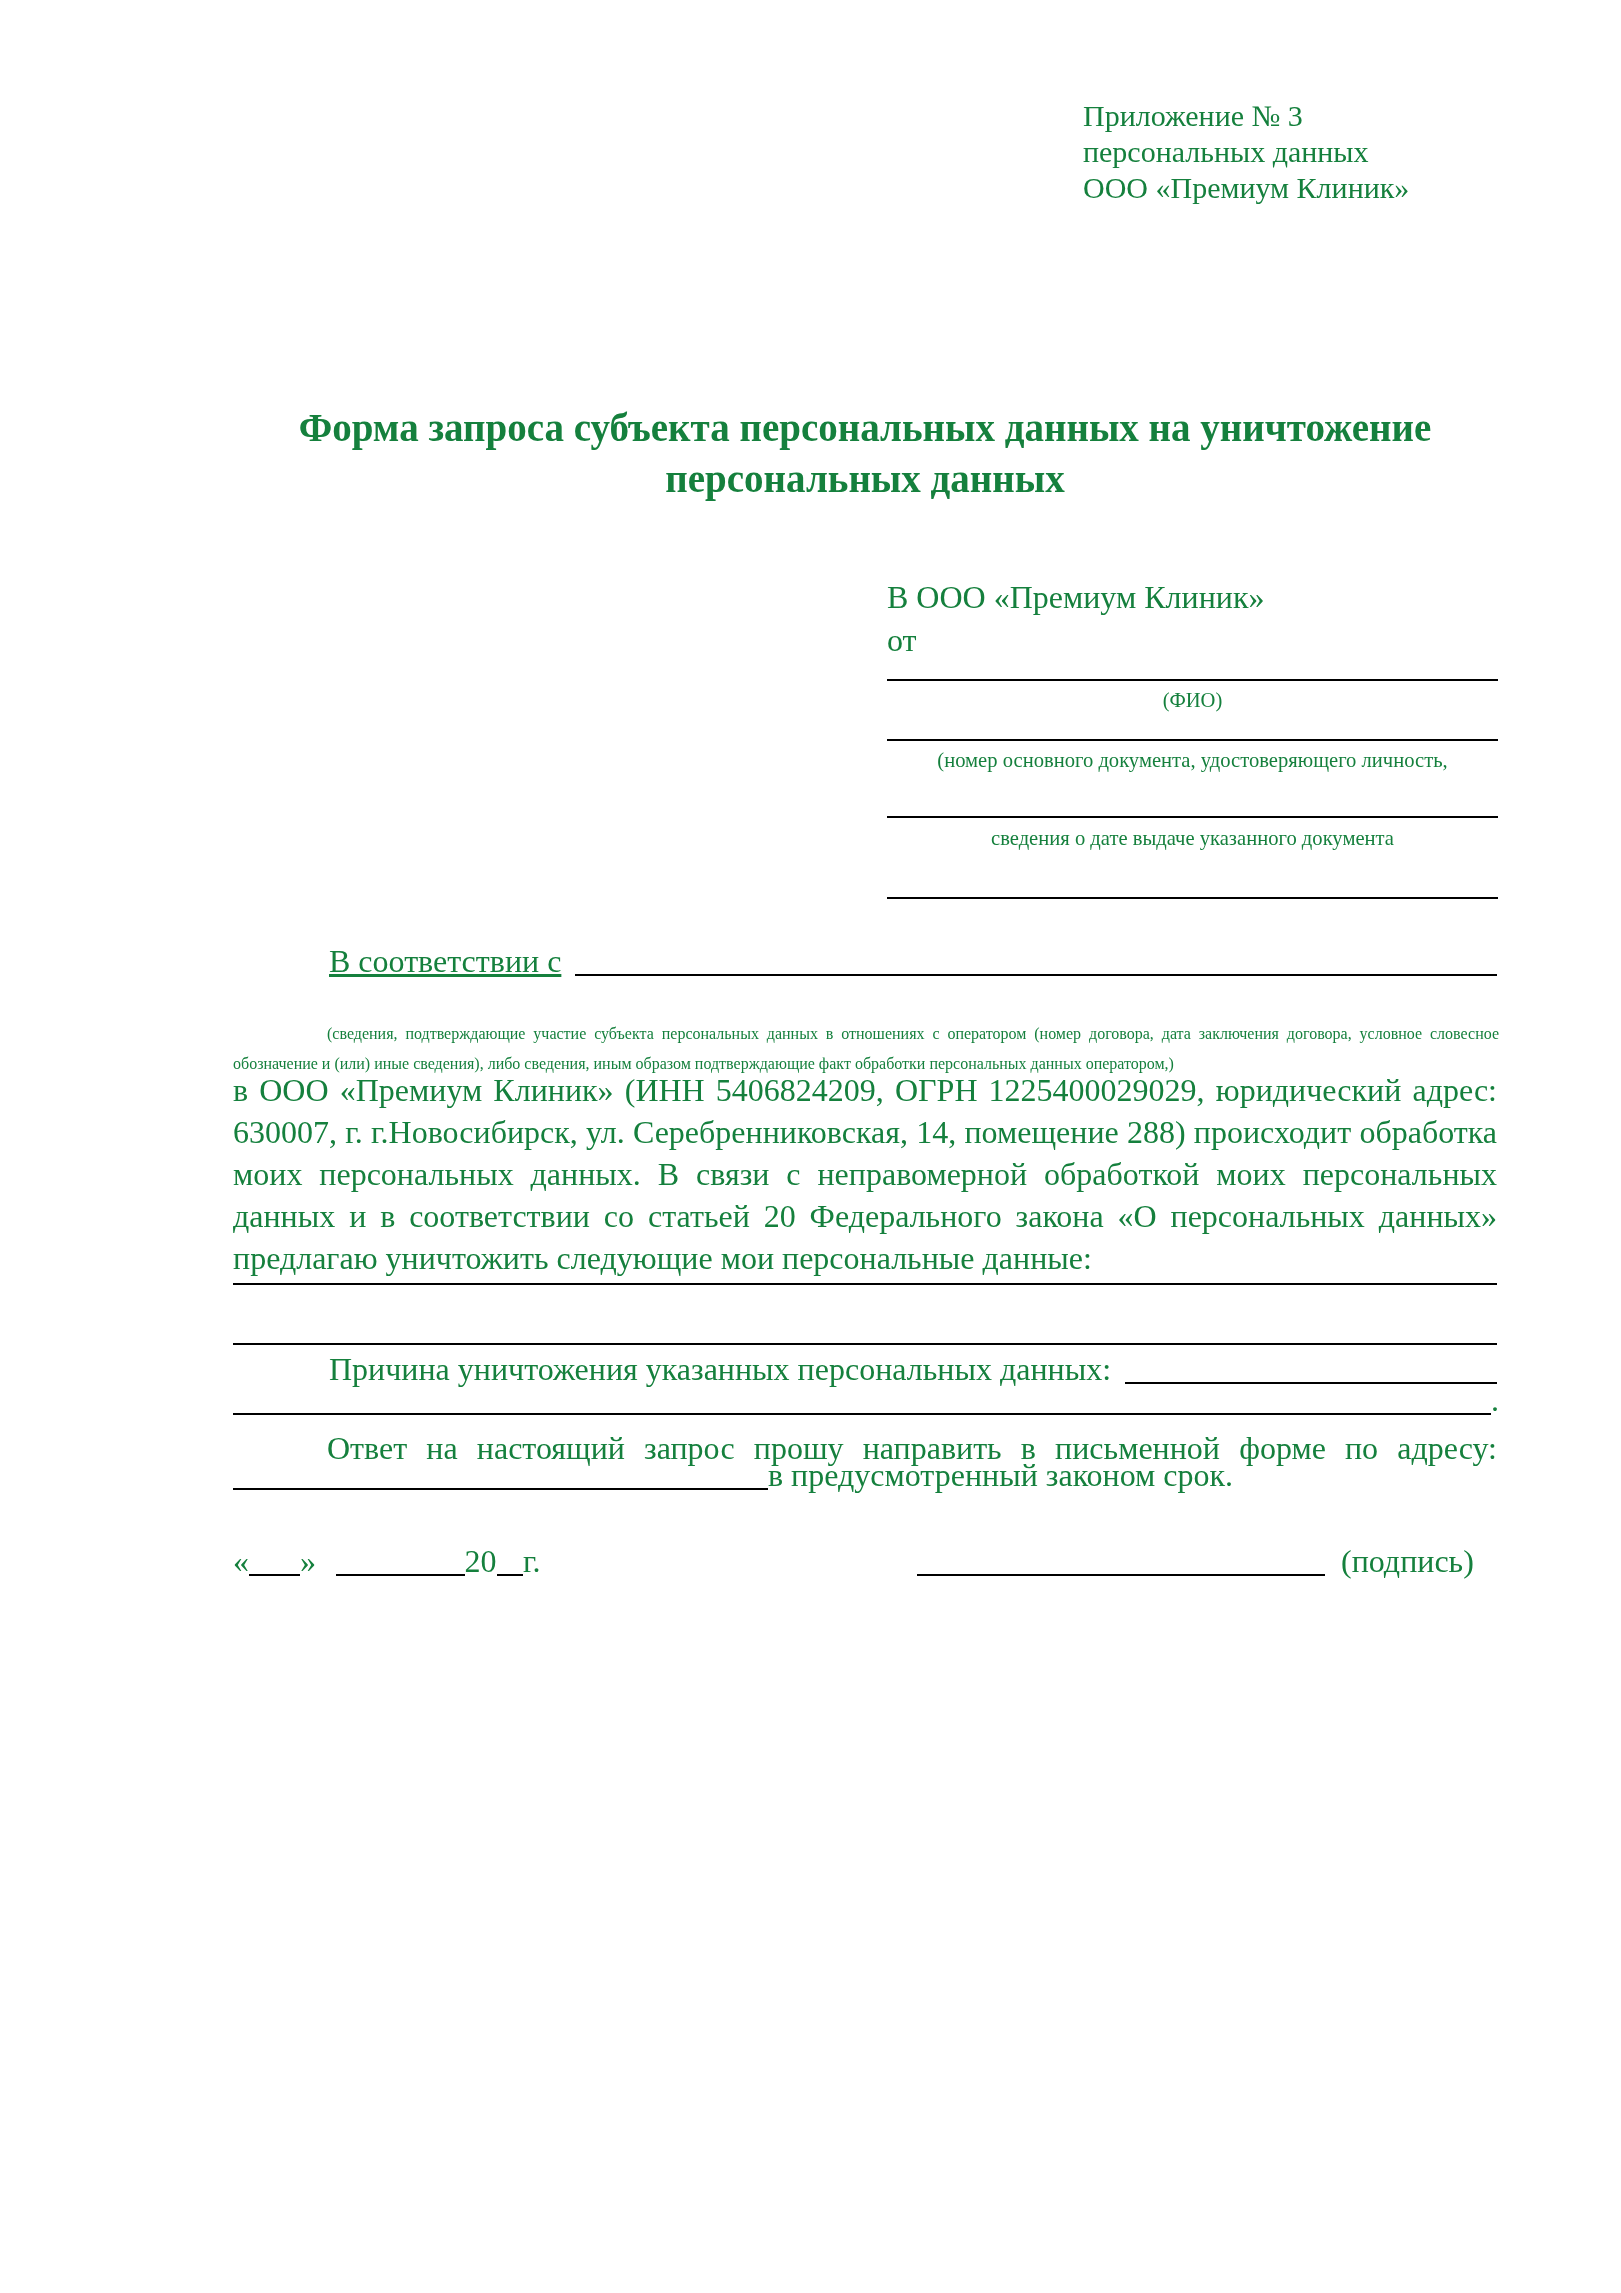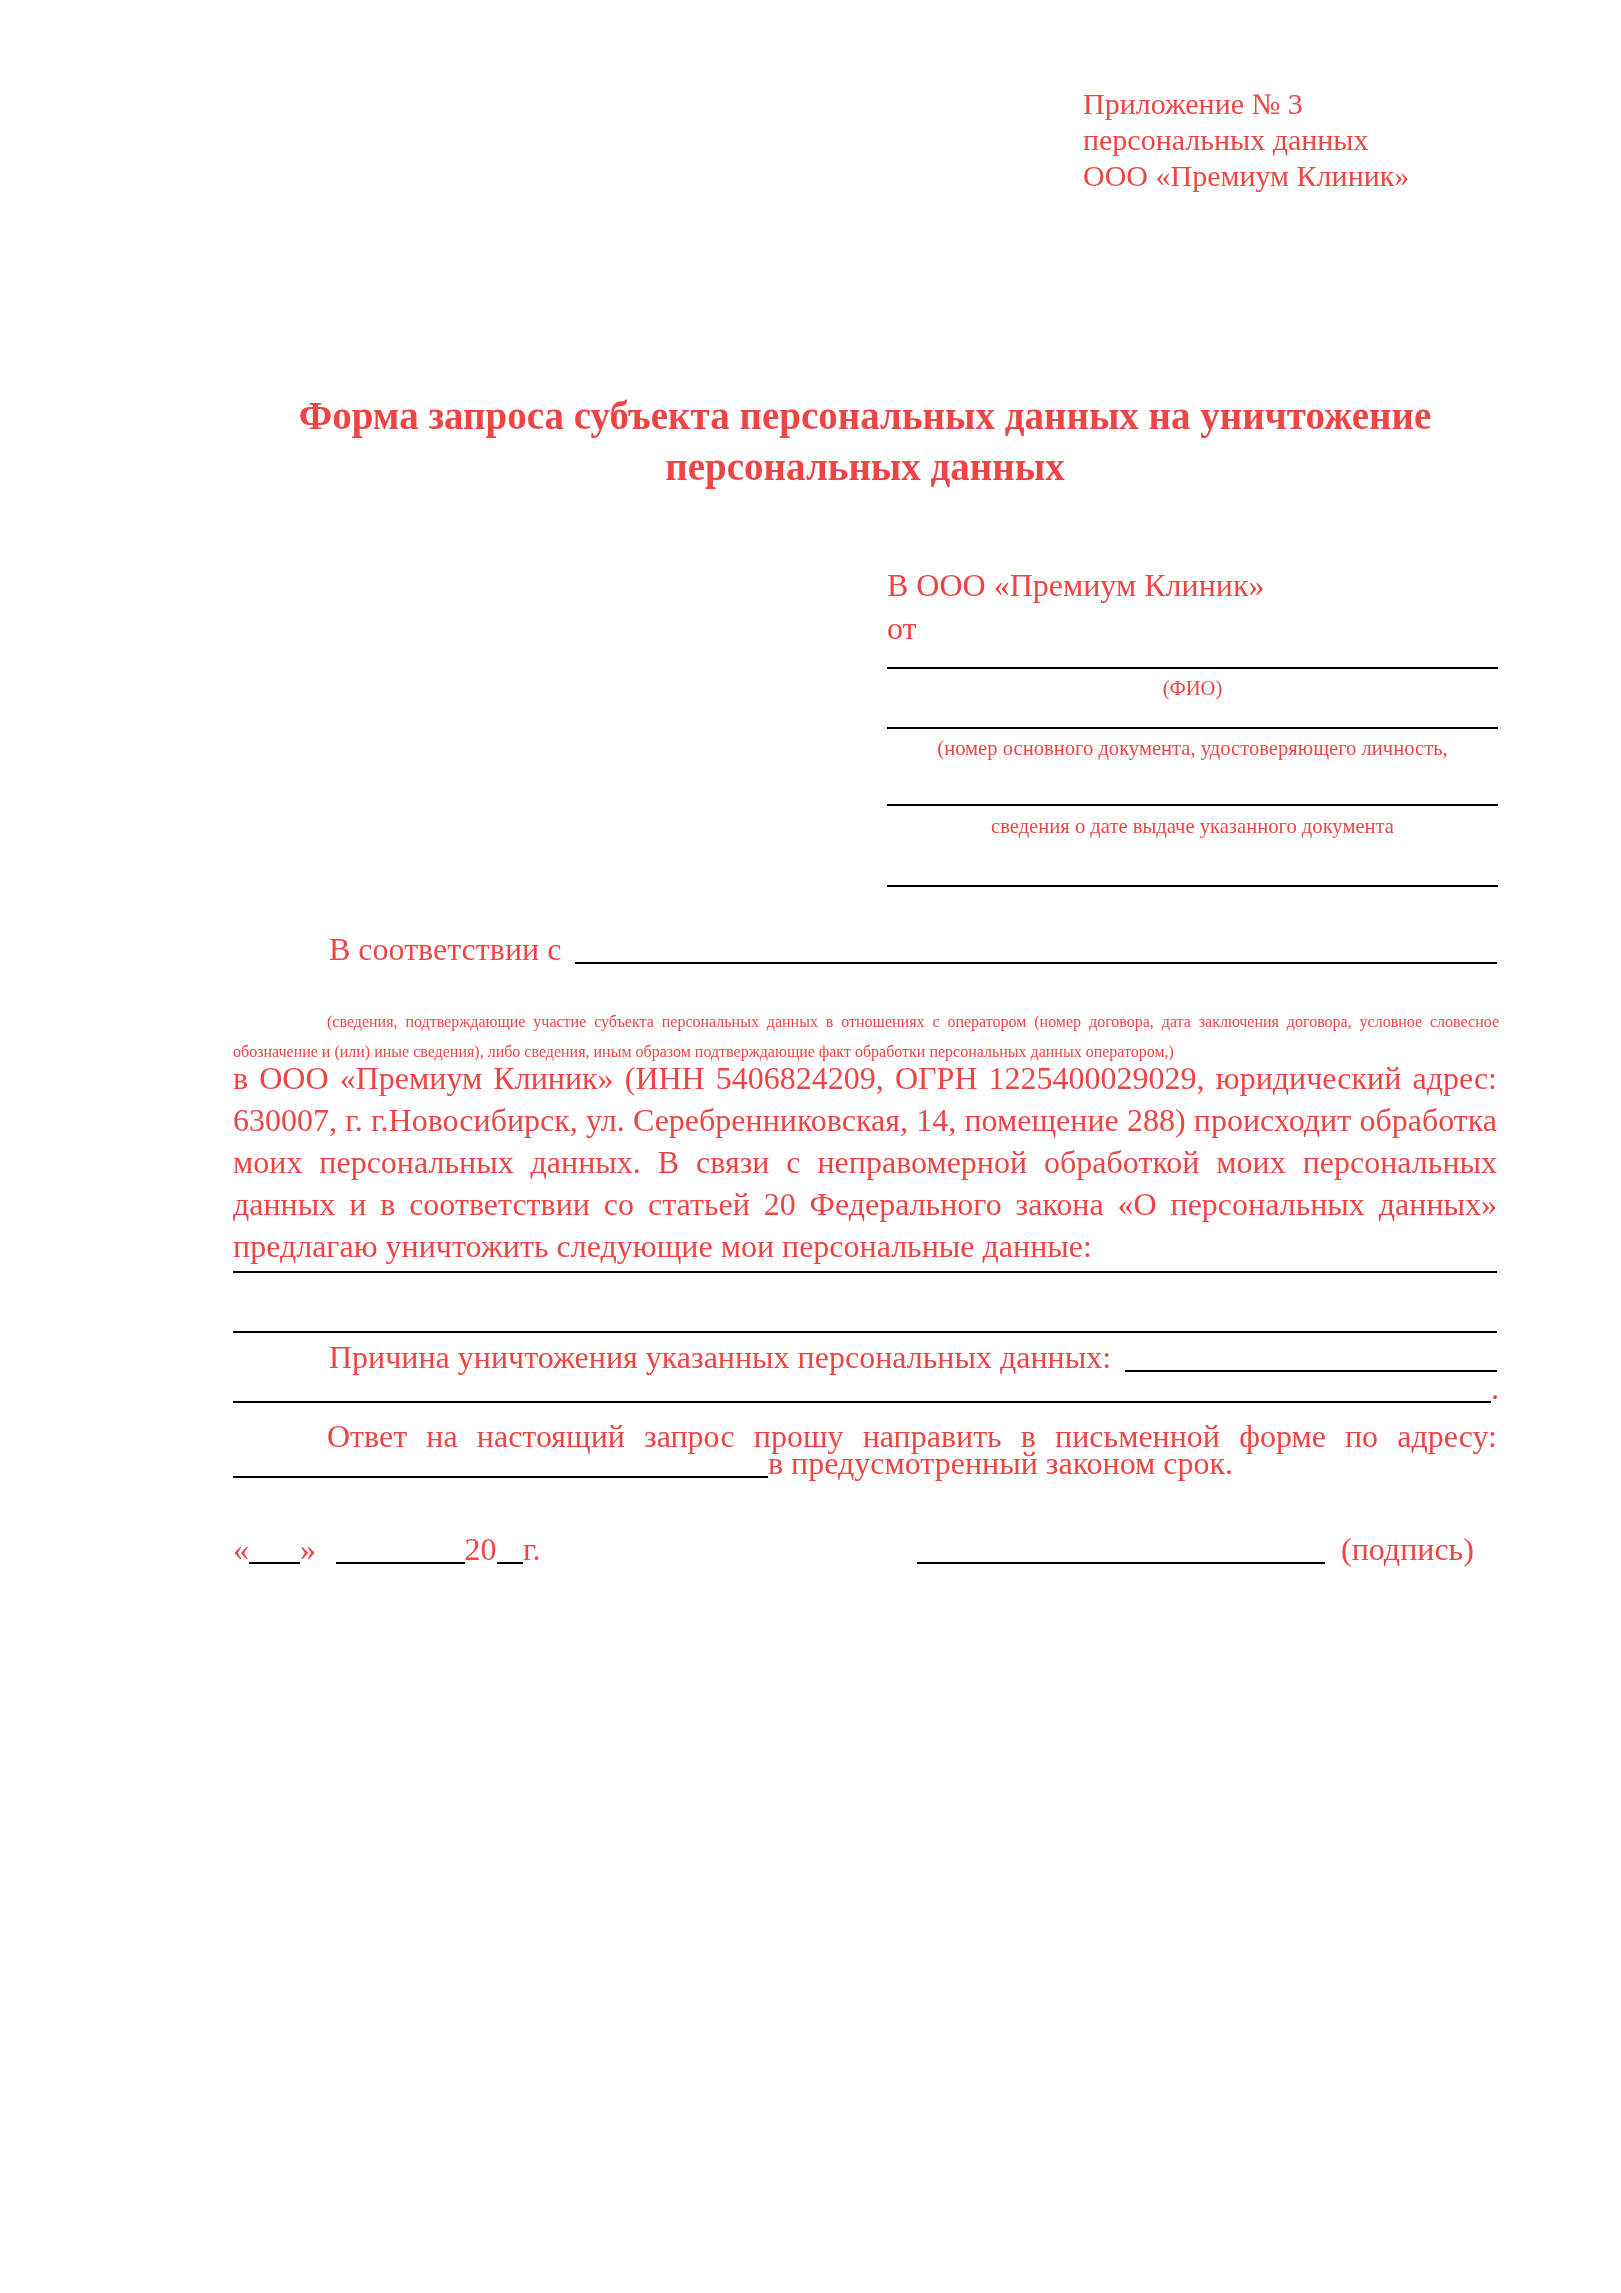--- a/index.html
+++ b/index.html
@@ -5,23 +5,24 @@
   html, body {
     margin: 0;
     padding: 0;
     background: #ffffff;
   }
   .page {
     position: relative;
     width: 1621px;
     height: 2200px;
     background: #ffffff;
-    color: #ef4444;
+    color: #15803d;
     font-family: "Liberation Serif", "DejaVu Serif", serif;
     overflow: hidden;
+    margin-top: 12px;
   }
   .abs { position: absolute; }
 
   
   .appendix {
     left: 1083px;
     top: 86px;
     width: 431px;
     font-size: 30px;
     line-height: 36px;
@@ -68,21 +69,21 @@
     white-space: nowrap;
   }
   .fill {
     height: 0;
     border-bottom: 2.9px solid #000000;
     align-self: flex-end;
     margin-bottom: 3.9px;
   }
   .fill-grow { flex: 1 1 auto; }
 
-  .accordance-row { left: 329px; top: 931px; width: 1168px; }
+  .accordance-row { left: 329px; top: 931px; width: 1168px; text-decoration: underline; }
   .accordance-row .label { margin-right: 13.7px; }
 
   .note {
     left: 233px;
     top: 1007px;
     width: 1266px;
     font-size: 16px;
     line-height: 30px;
     text-align: justify;
     text-indent: 94px;

